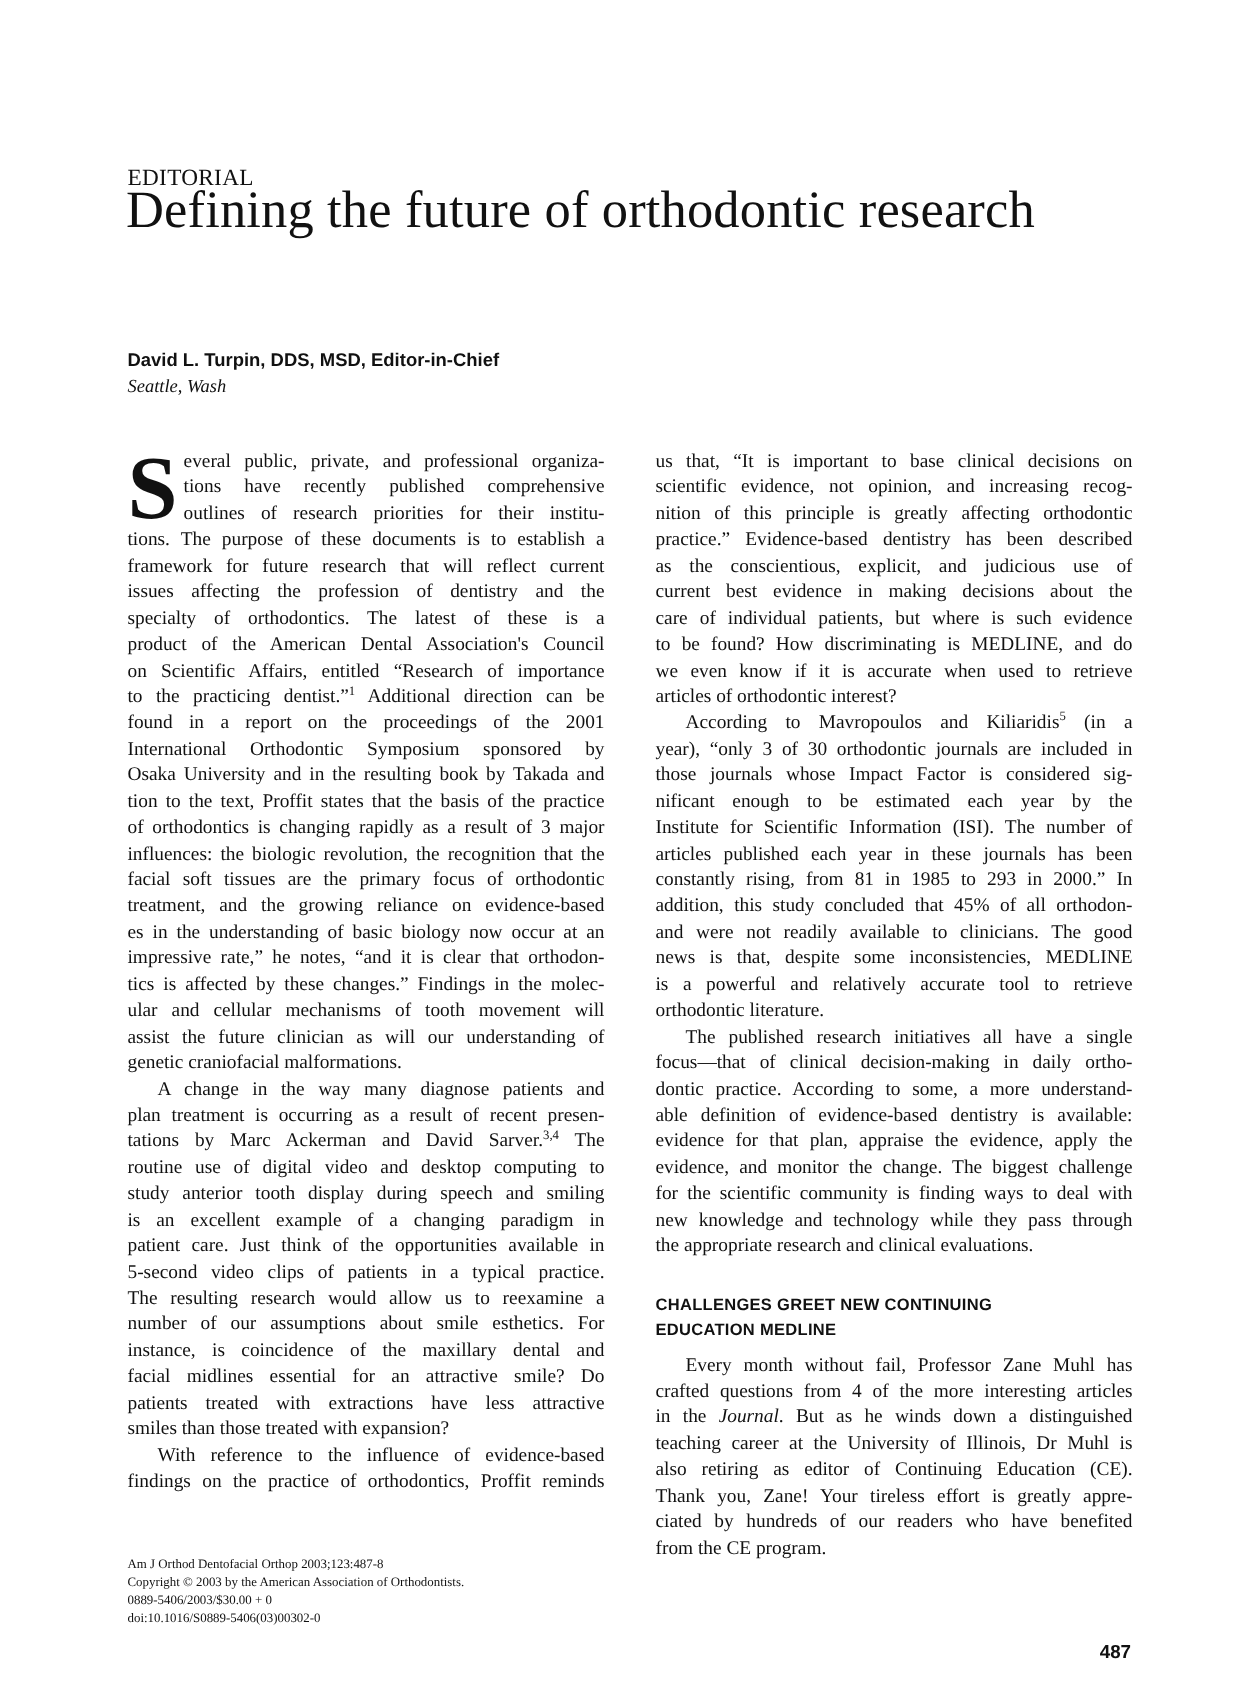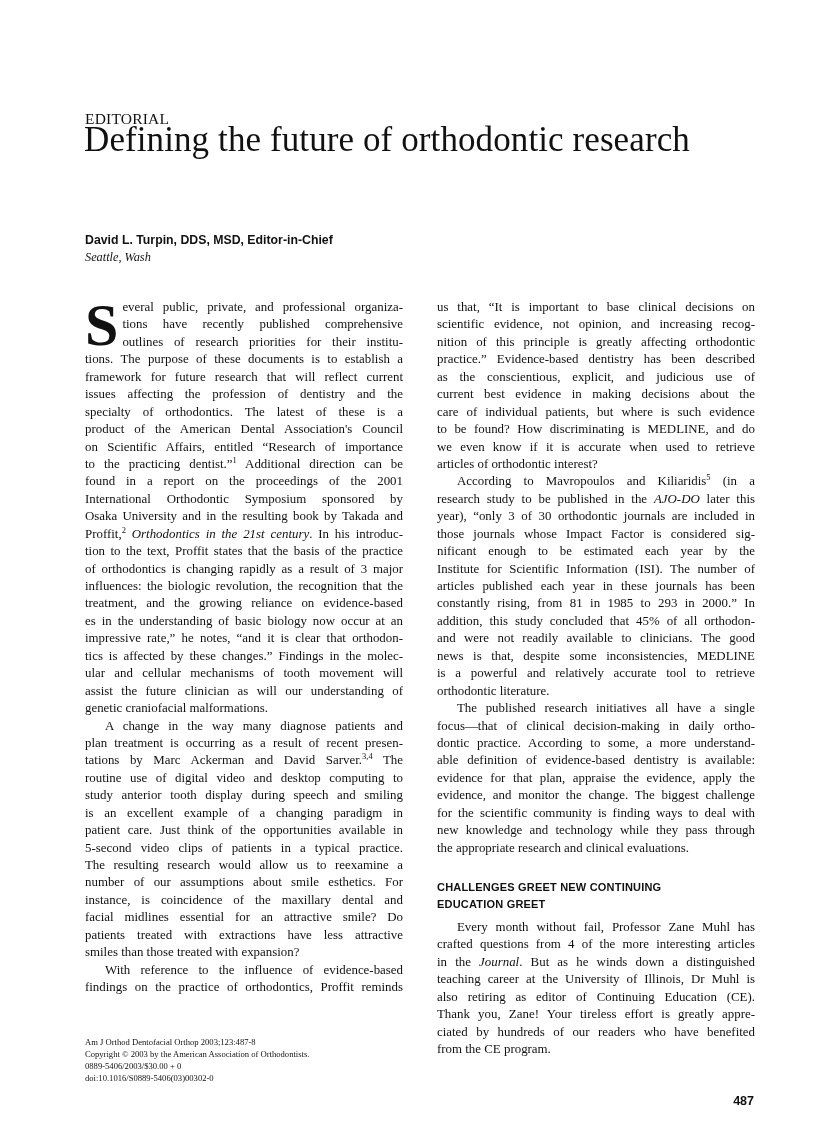--- a/index.html
+++ b/index.html
@@ -39,24 +39,24 @@
   <span class="ln" style="clear:both">tions. The purpose of these documents is to establish a</span>
   <span class="ln">framework for future research that will reflect current</span>
   <span class="ln">issues affecting the profession of dentistry and the</span>
   <span class="ln">specialty of orthodontics. The latest of these is a</span>
   <span class="ln">product of the American Dental Association's Council</span>
   <span class="ln">on Scientific Affairs, entitled “Research of importance</span>
   <span class="ln"><span>to the practicing dentist.”</span><span class="sup">1</span><span> Additional direction can be</span></span>
   <span class="ln">found in a report on the proceedings of the 2001</span>
   <span class="ln">International Orthodontic Symposium sponsored by</span>
   <span class="ln">Osaka University and in the resulting book by Takada and</span>
-  <span class="ln"><span>Proffit,</span><span class="sup">2</span><span class="it"> Orthodontics in the 21st century</span><span>. In his introduc-</span></span>
   <span class="ln">tion to the text, Proffit states that the basis of the practice</span>
   <span class="ln">of orthodontics is changing rapidly as a result of 3 major</span>
   <span class="ln">influences: the biologic revolution, the recognition that the</span>
+  <span class="ln">facial soft tissues are the primary focus of orthodontic</span>
   <span class="ln">treatment, and the growing reliance on evidence-based</span>
   <span class="ln">es in the understanding of basic biology now occur at an</span>
   <span class="ln">impressive rate,” he notes, “and it is clear that orthodon-</span>
   <span class="ln">tics is affected by these changes.” Findings in the molec-</span>
   <span class="ln">ular and cellular mechanisms of tooth movement will</span>
   <span class="ln">assist the future clinician as will our understanding of</span>
   <span class="ln last">genetic craniofacial malformations.</span>
   <span class="ln ind">A change in the way many diagnose patients and</span>
   <span class="ln">plan treatment is occurring as a result of recent presen-</span>
   <span class="ln"><span>tations by Marc Ackerman and David Sarver.</span><span class="sup">3,4</span><span> The</span></span>
@@ -80,21 +80,20 @@
   <span class="ln">scientific evidence, not opinion, and increasing recog-</span>
   <span class="ln">nition of this principle is greatly affecting orthodontic</span>
   <span class="ln">practice.” Evidence-based dentistry has been described</span>
   <span class="ln">as the conscientious, explicit, and judicious use of</span>
   <span class="ln">current best evidence in making decisions about the</span>
   <span class="ln">care of individual patients, but where is such evidence</span>
   <span class="ln">to be found? How discriminating is MEDLINE, and do</span>
   <span class="ln">we even know if it is accurate when used to retrieve</span>
   <span class="ln last">articles of orthodontic interest?</span>
   <span class="ln ind"><span>According to Mavropoulos and Kiliaridis</span><span class="sup">5</span><span> (in a</span></span>
-  <span class="ln"><span>research study to be published in the </span><span class="it">AJO-DO</span><span> later this</span></span>
   <span class="ln">year), “only 3 of 30 orthodontic journals are included in</span>
   <span class="ln">those journals whose Impact Factor is considered sig-</span>
   <span class="ln">nificant enough to be estimated each year by the</span>
   <span class="ln">Institute for Scientific Information (ISI). The number of</span>
   <span class="ln">articles published each year in these journals has been</span>
   <span class="ln">constantly rising, from 81 in 1985 to 293 in 2000.” In</span>
   <span class="ln">addition, this study concluded that 45% of all orthodon-</span>
   <span class="ln">and were not readily available to clinicians. The good</span>
   <span class="ln">news is that, despite some inconsistencies, MEDLINE</span>
   <span class="ln">is a powerful and relatively accurate tool to retrieve</span>
@@ -104,21 +103,21 @@
   <span class="ln">dontic practice. According to some, a more understand-</span>
   <span class="ln">able definition of evidence-based dentistry is available:</span>
   <span class="ln">evidence for that plan, appraise the evidence, apply the</span>
   <span class="ln">evidence, and monitor the change. The biggest challenge</span>
   <span class="ln">for the scientific community is finding ways to deal with</span>
   <span class="ln">new knowledge and technology while they pass through</span>
   <span class="ln last">the appropriate research and clinical evaluations.</span>
 
   <div class="heading" style="margin-top:22px;">
     <div>CHALLENGES GREET NEW CONTINUING</div>
-    <div>EDUCATION GREET</div>
+    <div>EDUCATION MEDLINE</div>
   </div>
 
   <div style="margin-top:6px;">
     <span class="ln ind">Every month without fail, Professor Zane Muhl has</span>
     <span class="ln">crafted questions from 4 of the more interesting articles</span>
     <span class="ln"><span>in the </span><span class="it">Journal</span><span>. But as he winds down a distinguished</span></span>
     <span class="ln">teaching career at the University of Illinois, Dr Muhl is</span>
     <span class="ln">also retiring as editor of Continuing Education (CE).</span>
     <span class="ln">Thank you, Zane! Your tireless effort is greatly appre-</span>
     <span class="ln">ciated by hundreds of our readers who have benefited</span>

